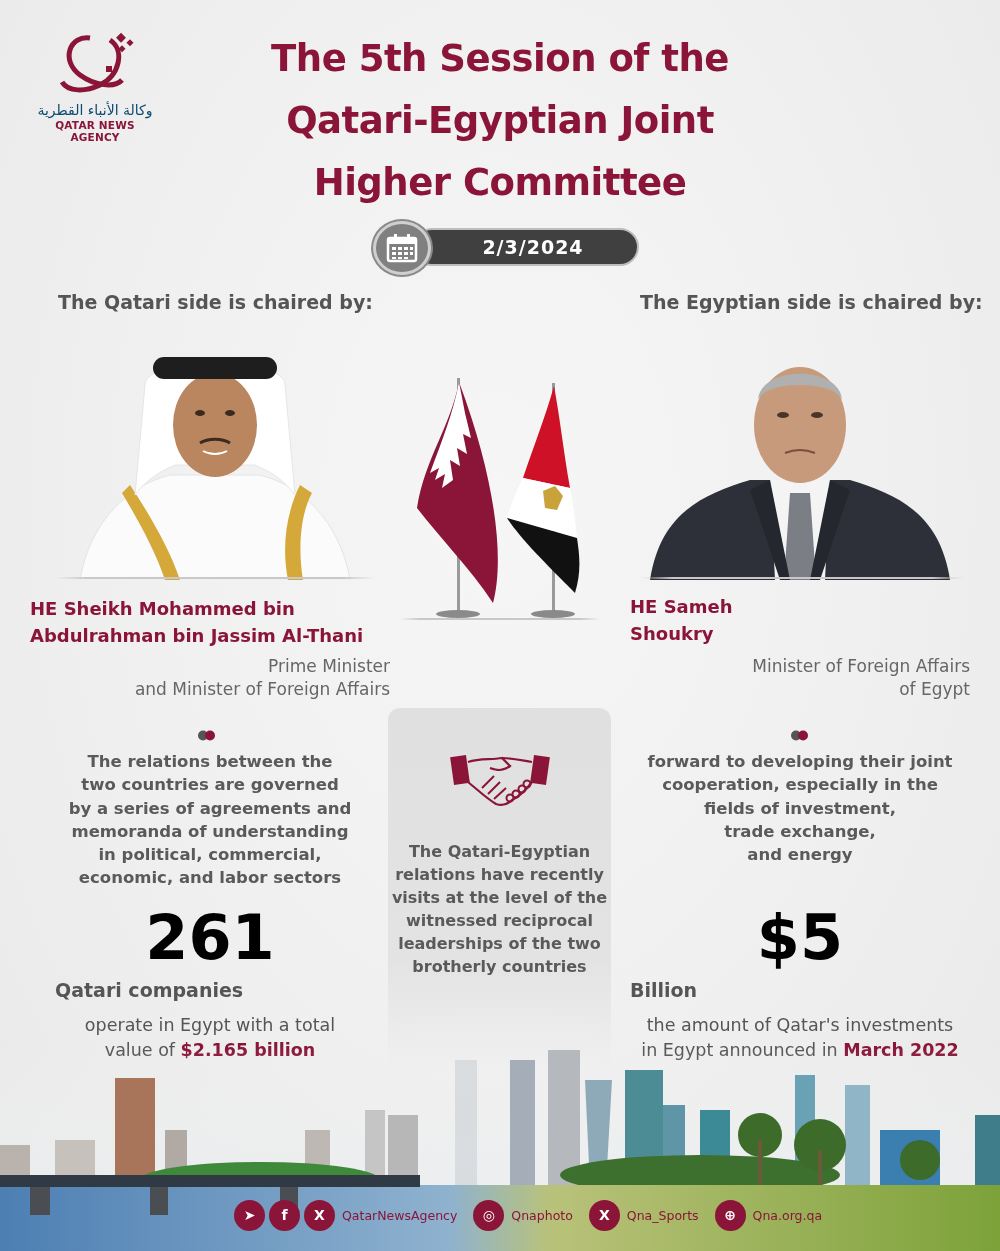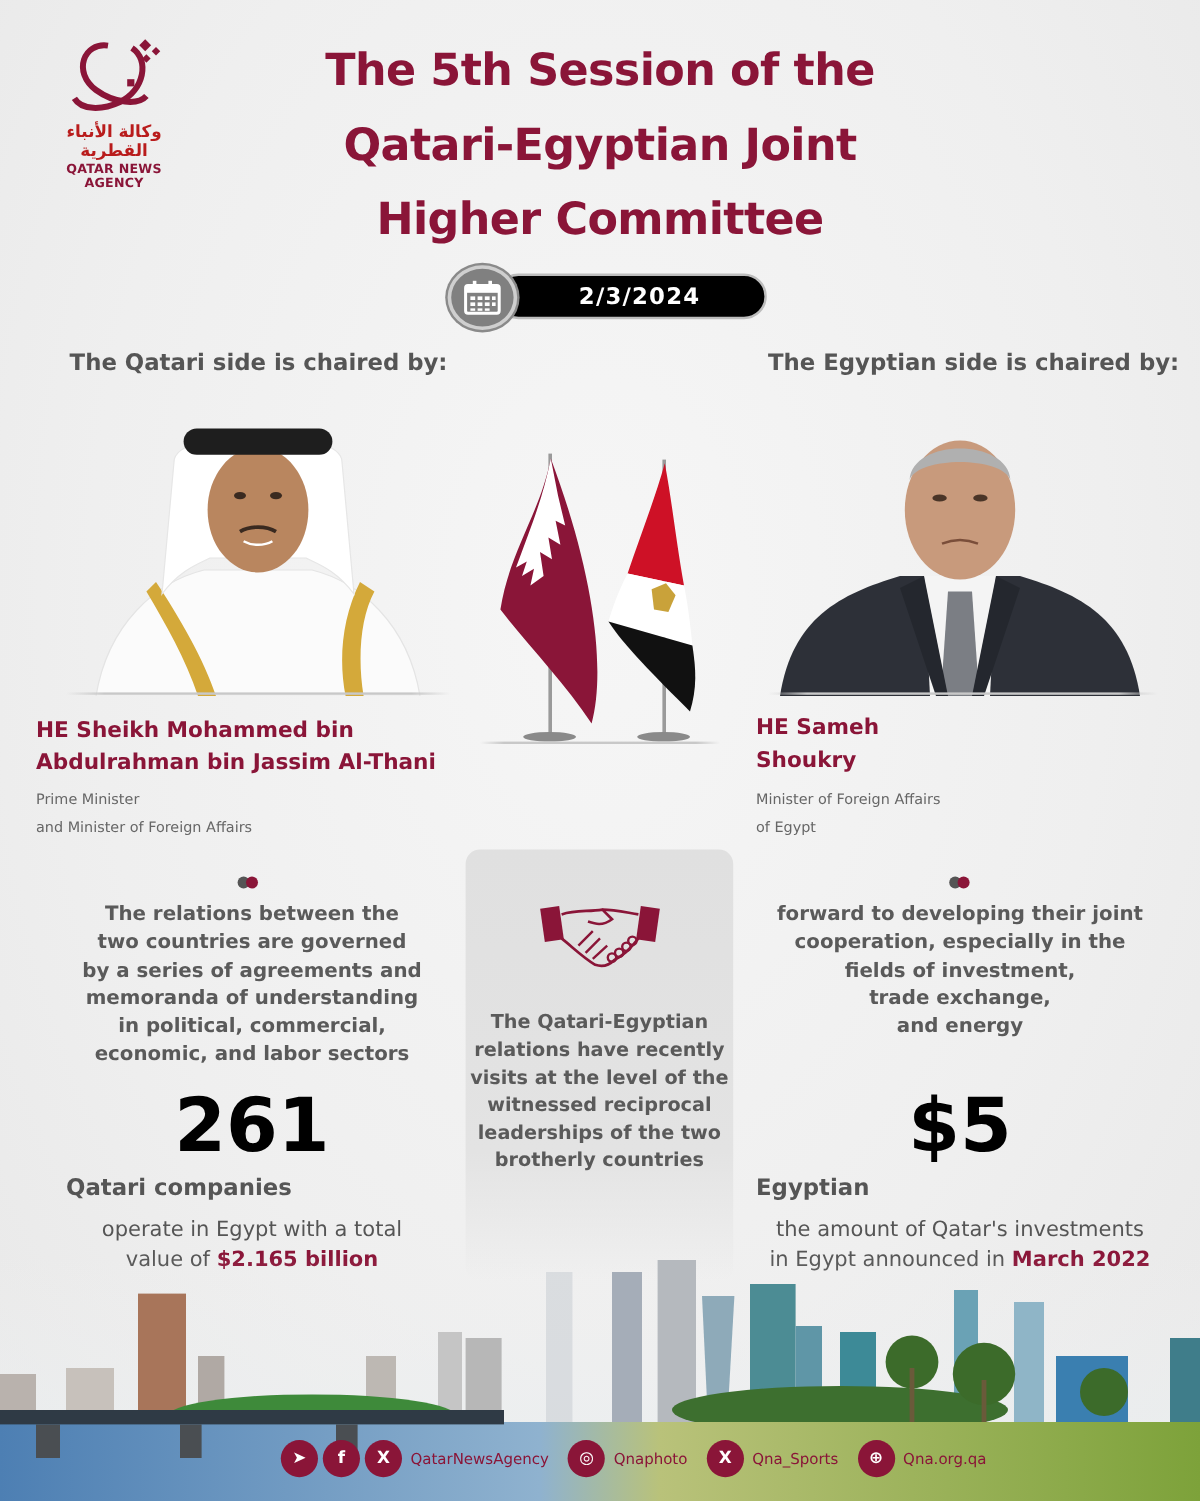--- a/index.html
+++ b/index.html
@@ -8,43 +8,43 @@
     position: relative;
     background: radial-gradient(ellipse at 50% 40%, #f6f6f6 0%, #efefef 60%, #e8e8e8 100%);
     font-family: "DejaVu Sans", sans-serif;
     color: #555;
   }
   .abs { position: absolute; }
 
   
   .logo { left: 30px; top: 30px; width: 130px; height: 115px; text-align: center; }
   .logo svg { display: block; margin: 0 auto; }
-  .logo .ar { font-size: 14px; color: #b91c1c; font-weight: bold; margin-top: 2px; direction: rtl; }
+  .logo .ar { font-size: 14px; color: #0c4a6e; font-weight: normal; margin-top: 2px; direction: rtl; }
   .logo .en { font-size: 10.5px; color: #8a1538; font-weight: bold; letter-spacing: 0.2px; margin-top: 1px; }
 
   
   .title { left: 230px; top: 28px; width: 540px; text-align: center; color: #8a1538; font-weight: bold;
     font-family: "DejaVu Sans", sans-serif; font-size: 37px; line-height: 62px; letter-spacing: -0.5px; }
 
   
   .date-wrap { left: 373px; top: 221px; width: 268px; height: 54px; }
   .date-circle { position: absolute; left: 0; top: 0; width: 58px; height: 54px; border-radius: 50%;
     background: #808080; border: 3px solid #cfcfcf; box-shadow: 0 0 0 2px #8a8a8a; display: flex; align-items: center; justify-content: center; z-index: 2; }
-  .date-pill { position: absolute; left: 40px; top: 7px; width: 226px; height: 38px; background: #000000;
+  .date-pill { position: absolute; left: 40px; top: 7px; width: 226px; height: 38px; background: #404040;
     border-radius: 19px; border: 2px solid #bdbdbd; color: #fff; font-weight: bold; font-size: 19px;
     display: flex; align-items: center; justify-content: center; padding-left: 14px; letter-spacing: 1px; }
 
   .side-label { top: 291px; font-weight: bold; font-size: 19px; color: #555; }
 
   
   .portrait { top: 345px; height: 235px; overflow: hidden; }
   .portrait-line { height: 2px; background: linear-gradient(90deg, transparent, #c8c8c8 10%, #c8c8c8 90%, transparent); }
 
   .name { font-weight: bold; color: #8a1538; font-size: 18px; line-height: 27px; text-align: left; }
-  .role { color: #666; font-size: 12px; line-height: 23px; text-align: left; }
+  .role { color: #666; font-size: 17px; line-height: 23px; text-align: right; }
 
   .dots { width: 20px; height: 11px; }
   .para { color: #5a5a5a; font-size: 16.5px; line-height: 23.3px; text-align: center; font-weight: bold; }
   .big-num { font-weight: bold; color: #000000; font-size: 62px; text-align: center; line-height: 66px; }
   .stat-label { font-weight: bold; color: #555; font-size: 19px; text-align: left; }
   .stat-desc { color: #555; font-size: 17.5px; line-height: 25px; text-align: center; }
   .stat-desc b { color: #8a1538; }
 
   
   .card { left: 388px; top: 708px; width: 223px; height: 360px; border-radius: 12px;
@@ -244,21 +244,21 @@
   <div class="big-num">261</div>
   <div class="stat-label" style="margin-top:8px;">Qatari companies</div>
   <div class="stat-desc" style="margin-top:12px;">
     <div>operate in Egypt with a total</div>
     <div><span>value of </span><b>$2.165 billion</b></div>
   </div>
 </div>
 
 <div class="abs" style="left:630px; top:905px; width:340px;">
   <div class="big-num">$5</div>
-  <div class="stat-label" style="margin-top:8px;">Egyptian</div>
+  <div class="stat-label" style="margin-top:8px;">Billion</div>
   <div class="stat-desc" style="margin-top:12px;">
     <div>the amount of Qatar's investments</div>
     <div><span>in Egypt announced in </span><b>March 2022</b></div>
   </div>
 </div>
 
 <div class="abs skyline">
   <svg width="1000" height="206" viewBox="0 0 1000 206">
     <defs>
       <linearGradient id="sky" x1="0" y1="0" x2="0" y2="1">

